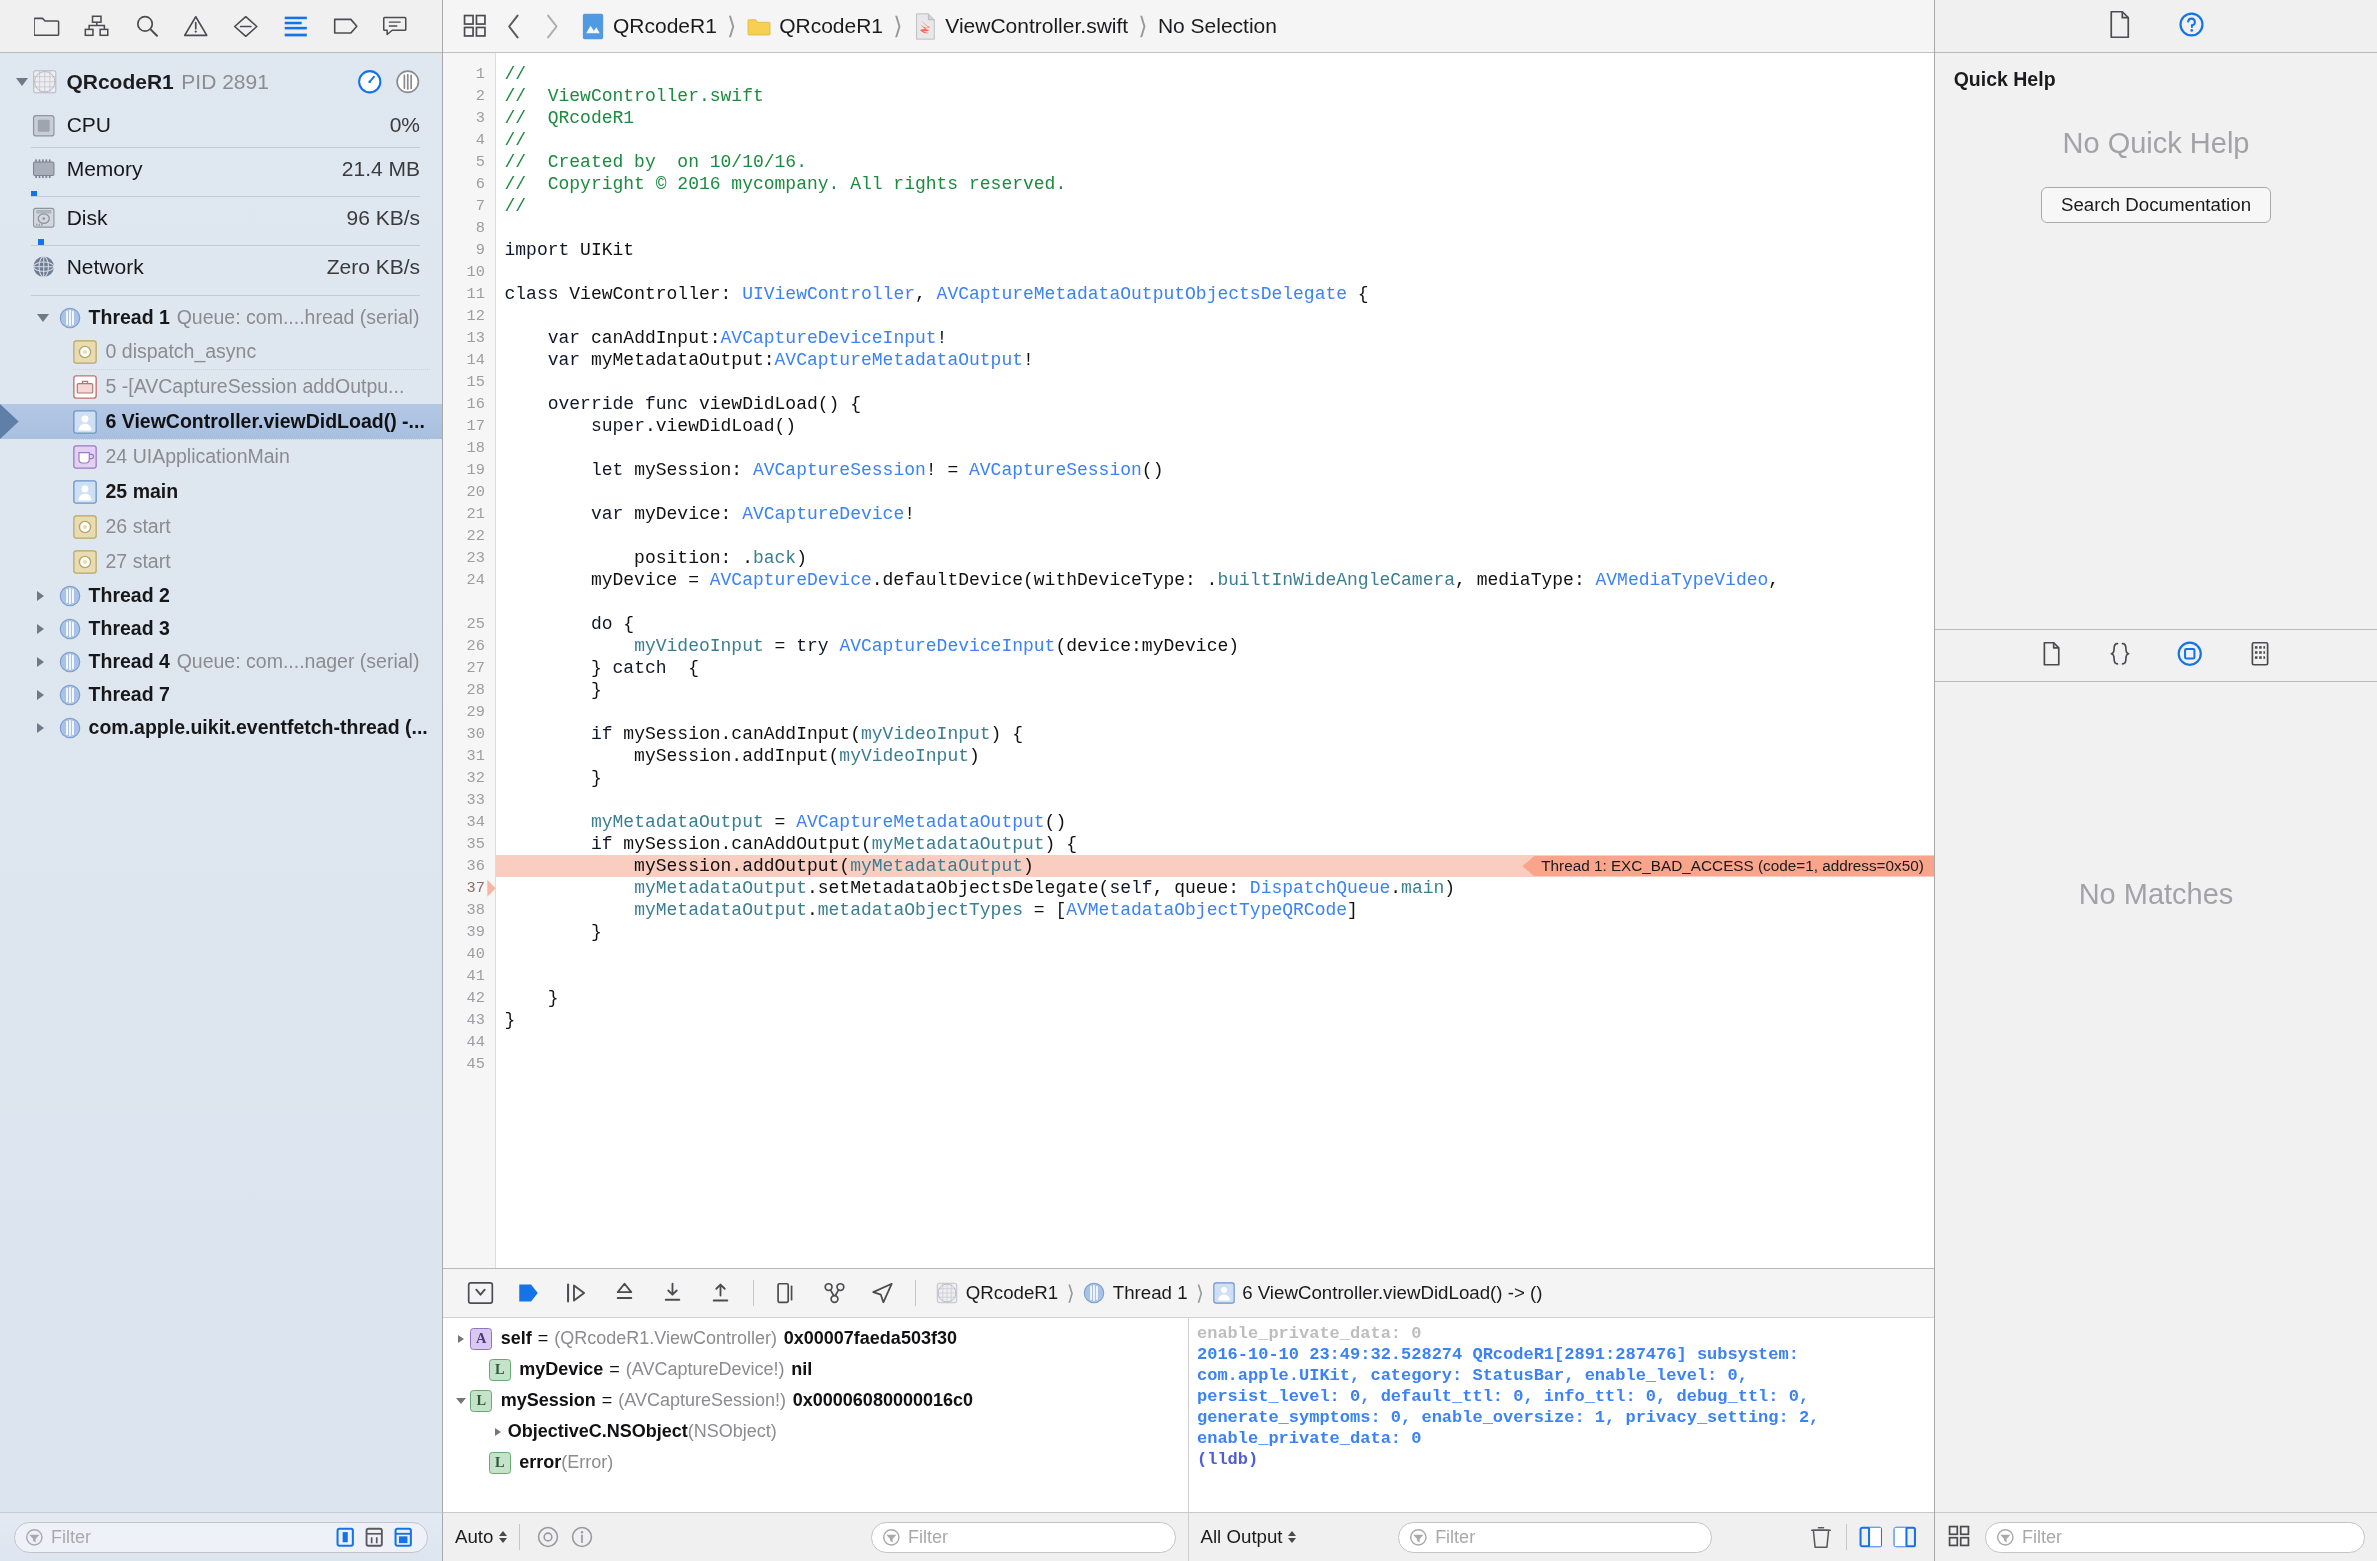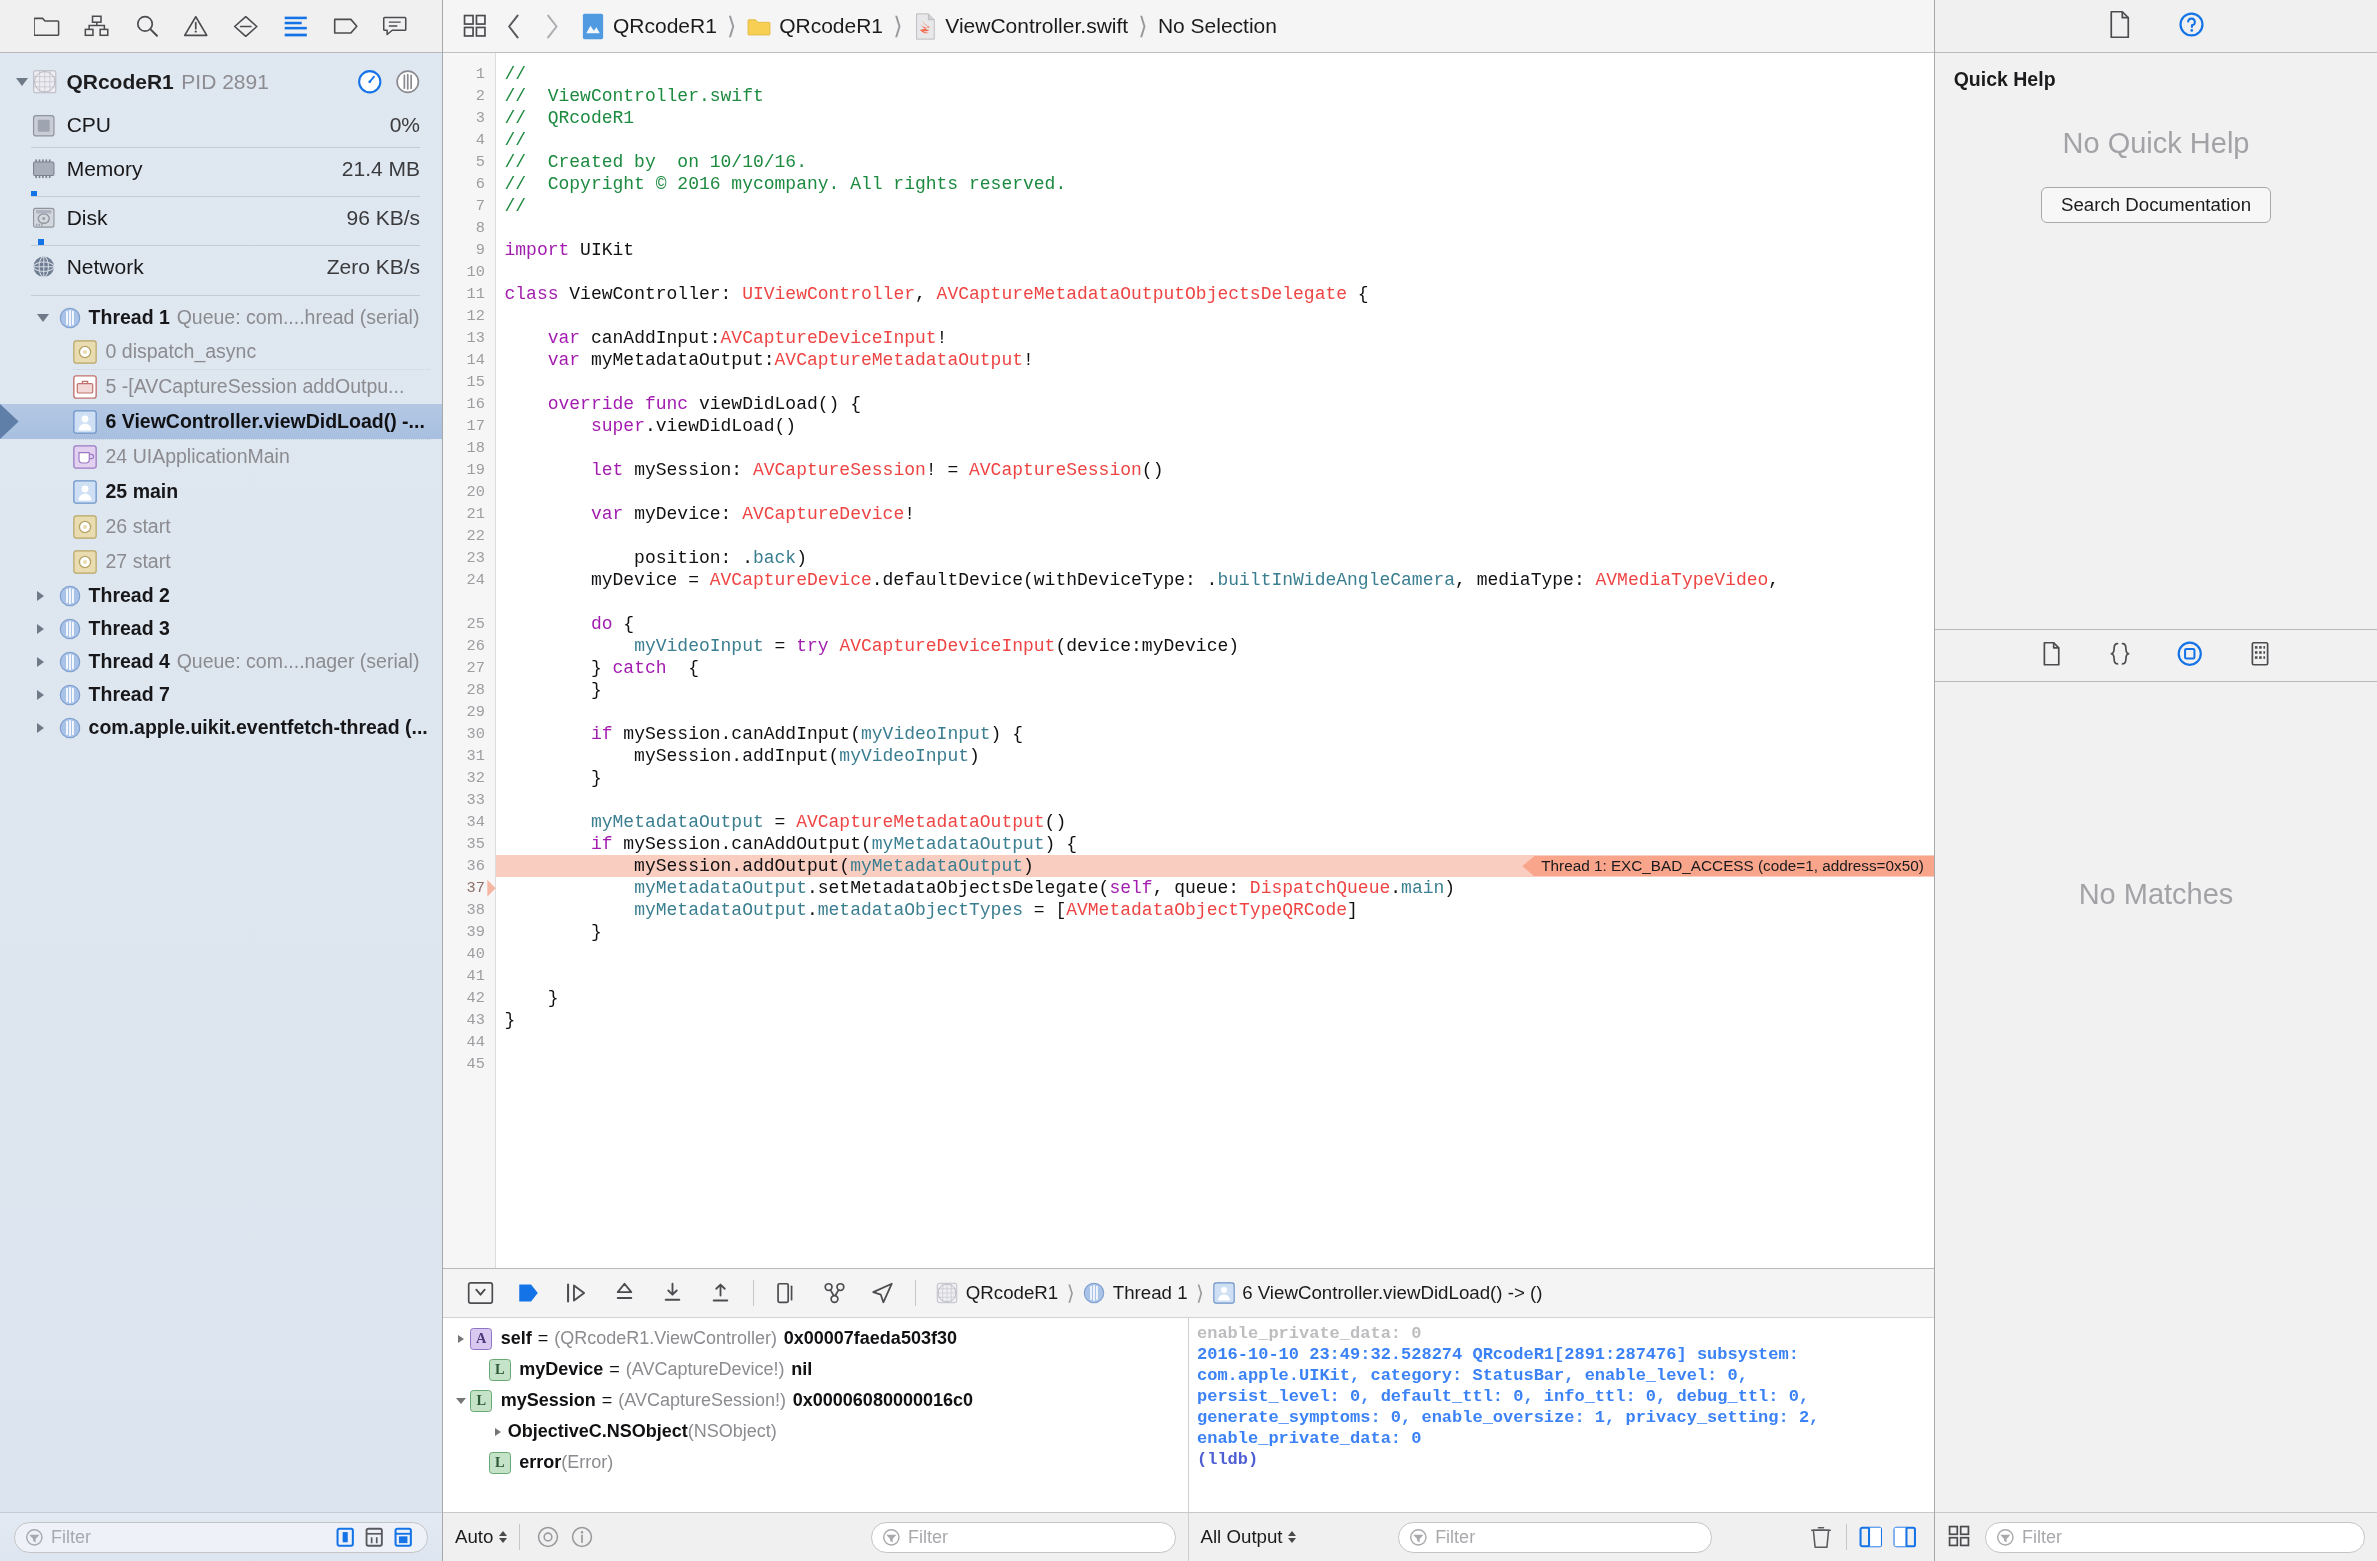--- a/index.html
+++ b/index.html
@@ -118,22 +118,22 @@
   .code {
     flex: 1 1 auto; padding-top: 10.2px; position:relative; overflow:hidden;
     font-family: "Liberation Mono", monospace; font-size: 18px;
   }
   .code .cl {
     height: 22px; line-height: 22px; white-space: pre; padding-left: 8.5px; position: relative;
   }
   .code .cl.hl { background: #e8f1fb; }
   .code .cl.errline { background: #f9cec0; }
   .cmt { color: #1c8a3f; }
-  .kw  { color: #a21caf; }
-  .typ { color: #ef4444; }
+  .kw  { color: #0f172a; }
+  .typ { color: #3b82f6; }
   .mem { color: #3a7e90; }
   .pln { color: #111114; }
   .caret { display:inline-block; width:1.7px; height:17px; background:#111; vertical-align:-2.5px; }
   .err-badge {
     position: absolute; right: 0px; top: 0.8px; height: 20.4px;
     background: #f9a58c; color: #1a1a1c;
     font-family: "Liberation Sans", sans-serif; font-size: 15.3px;
     line-height: 20.4px; padding: 0 10.2px 0 6.8px; white-space: nowrap;
   }
   .err-badge::before{

